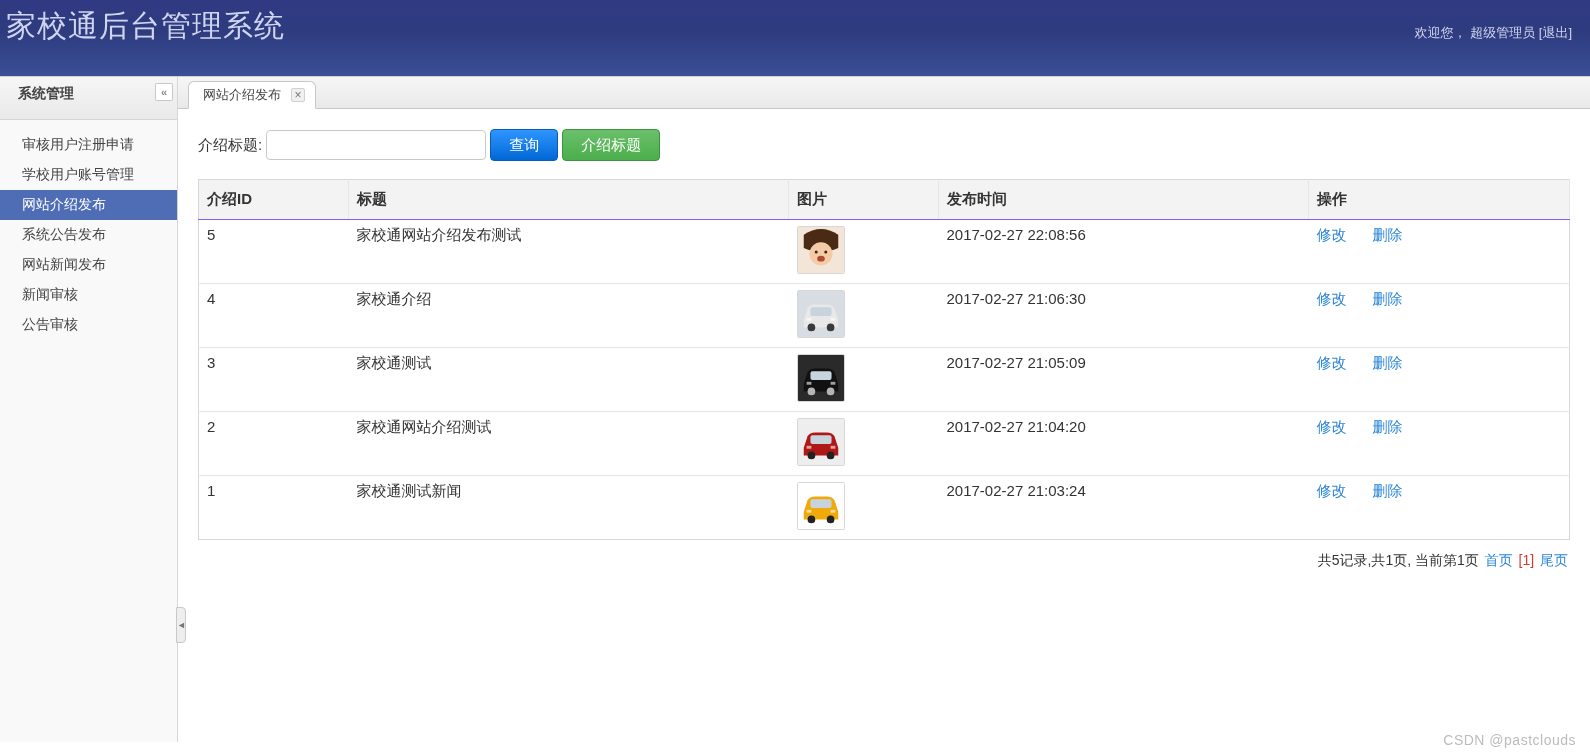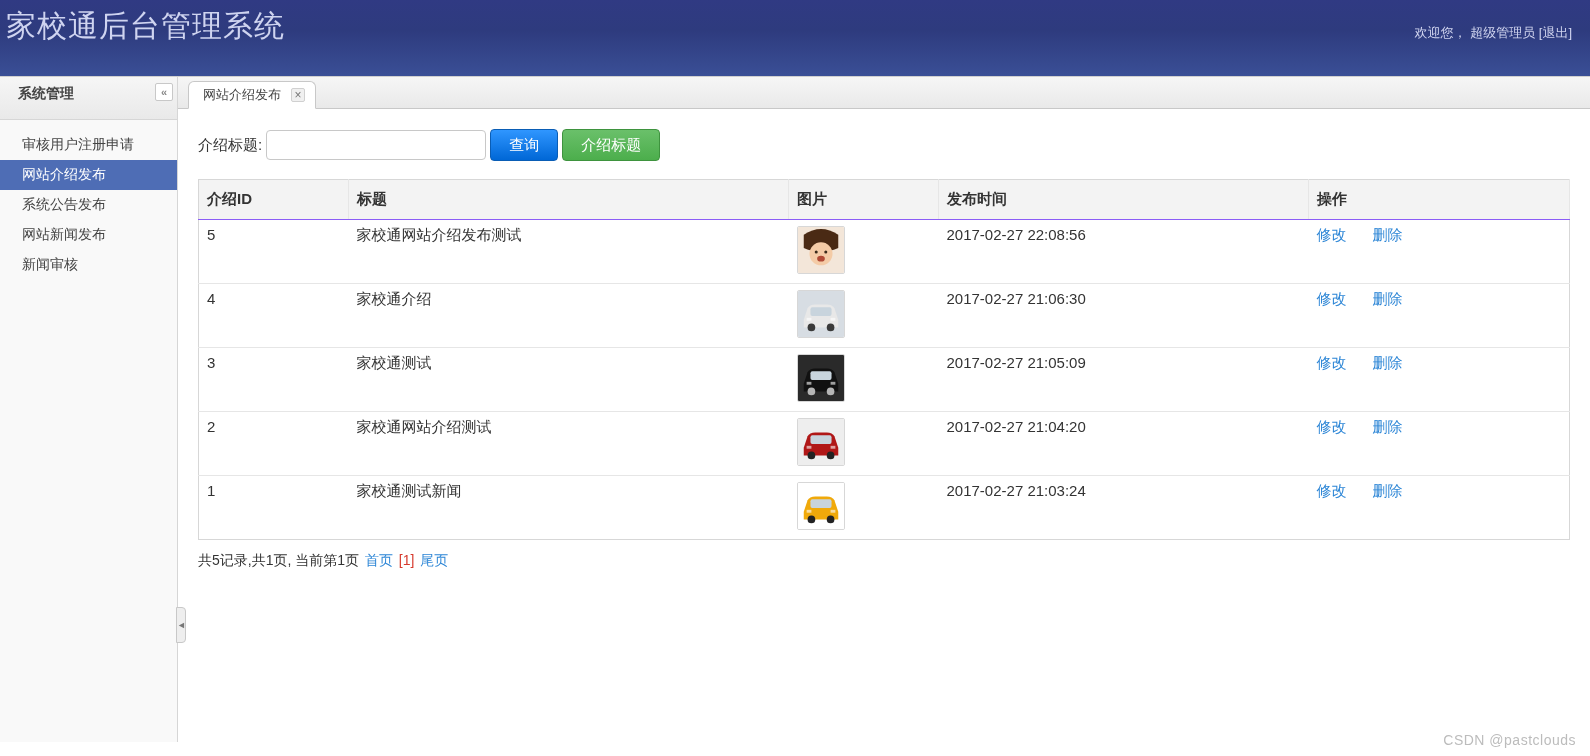--- a/index.html
+++ b/index.html
@@ -221,21 +221,21 @@
   }
   .thumb svg { width: 100%; height: 100%; display: block; }
   .op-links a {
     color: #2d86d6;
     text-decoration: none;
     margin-right: 26px;
     cursor: pointer;
   }
   
   .pager {
-    text-align: left;
+    text-align: right;
     padding: 12px 0 30px;
     font-size: 14px;
     color: #333;
   }
   .pager a { color: #2d86d6; text-decoration: none; margin: 0 2px; }
   .pager .current { color: #d63a2d; }
   
   .watermark {
     position: absolute;
     right: 14px;
@@ -262,24 +262,26 @@
 
 <div class="main">
 
   <div class="sidebar">
     <div class="side-header">
       <span>系统管理</span>
       <span class="side-collapse">«</span>
     </div>
     <div class="side-items" id="side-items">
         <a class="side-item">审核用户注册申请</a>
+        <a class="side-item">学校用户账号管理</a>
         <a class="side-item active">网站介绍发布</a>
         <a class="side-item">系统公告发布</a>
         <a class="side-item">网站新闻发布</a>
         <a class="side-item">新闻审核</a>
+        <a class="side-item">公告审核</a>
       </div>
     <div class="sidebar-grip"></div>
   </div>
 
   <div class="content">
     <div class="tabbar">
       <div class="tab">
         <span>网站介绍发布</span>
         <span class="close">×</span>
       </div>

